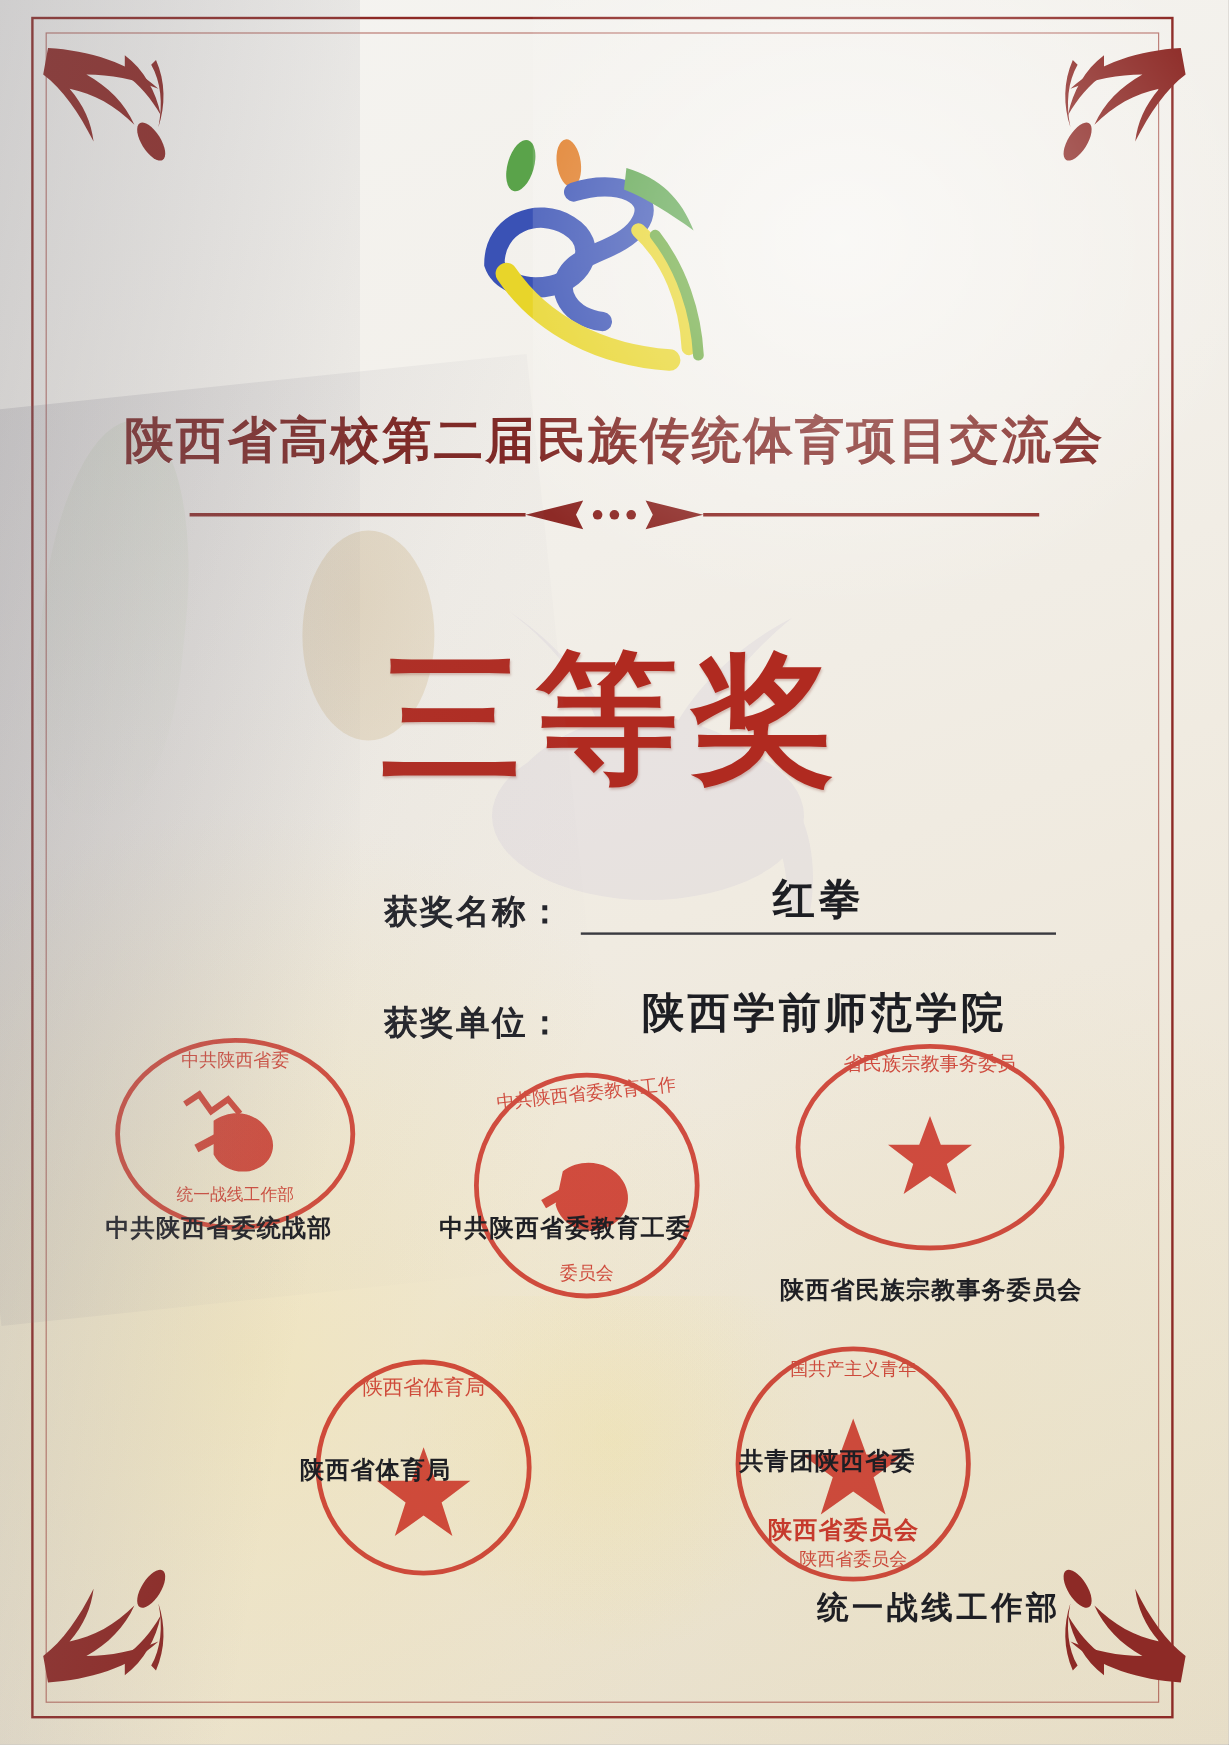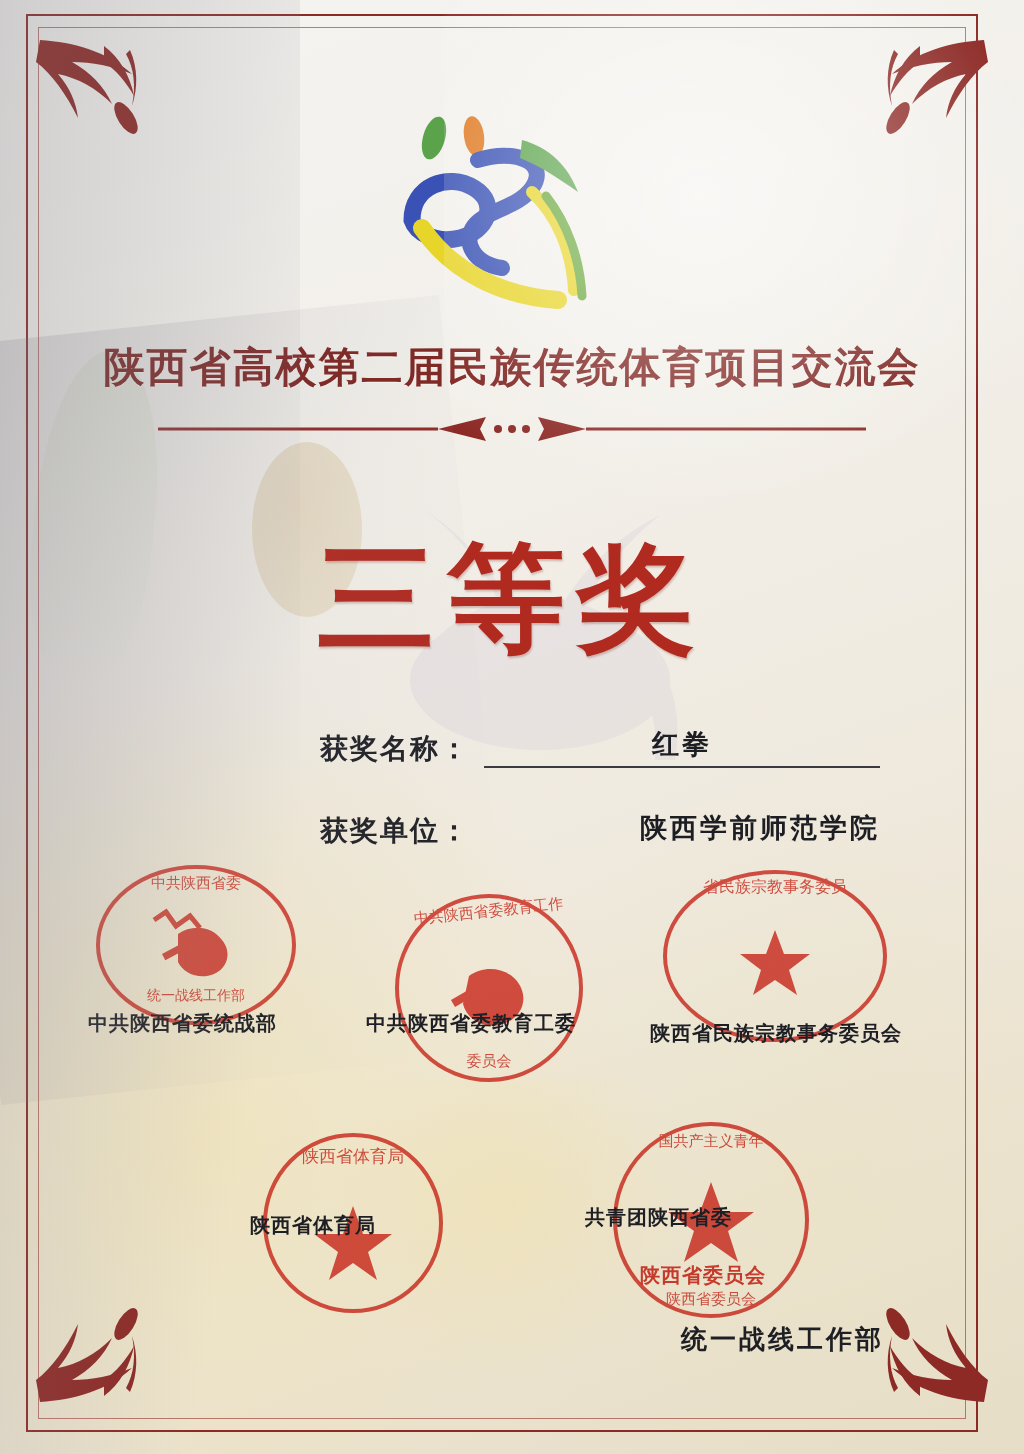--- a/index.html
+++ b/index.html
@@ -156,26 +156,26 @@
     letter-spacing: 2px;
     white-space: nowrap;
   }
   .field-value {
     flex: 1;
     margin-left: 14px;
     border-bottom: 2px solid #3a3a40;
     text-align: center;
     font-family: "DejaVu Serif", "Liberation Serif", serif;
     font-weight: 700;
-    font-size: 27px;
+    font-size: 35px;
     color: #1d1e23;
     letter-spacing: 3px;
     padding-bottom: 4px;
   }
-  .field-row.no-line .field-value { border-bottom: none; text-align: right; padding-left: 10px; }
+  .field-row.no-line .field-value { border-bottom: none; text-align: center; padding-left: 10px; }
   .org-label {
     position: absolute;
     font-family: "DejaVu Serif", "Liberation Serif", serif;
     font-weight: 700;
     font-size: 20px;
     color: #1e1f24;
     letter-spacing: 1px;
     white-space: nowrap;
   }
   .date {
@@ -300,36 +300,36 @@
     <text x="106" y="26" text-anchor="middle" fill="#d8352a" font-size="15" font-family="DejaVu Serif, serif" transform="rotate(-6 106 26)">中共陕西省委教育工作</text>
     <text x="106" y="176" text-anchor="middle" fill="#d8352a" font-size="15" font-family="DejaVu Serif, serif">委员会</text>
   </svg>
   <div class="org-label" style="left:366px; top:1010px;">中共陕西省委教育工委</div>
 
   <svg style="position:absolute;left:660px;top:866px;width:230px;height:180px;mix-blend-mode:multiply;opacity:.85" viewBox="0 0 230 180">
     <ellipse cx="115" cy="90" rx="110" ry="84" fill="none" stroke="#d8352a" stroke-width="4"></ellipse>
     <polygon points="115,64 124,88 150,88 129,104 137,129 115,114 93,129 101,104 80,88 106,88" fill="#d8352a"></polygon>
     <text x="115" y="26" text-anchor="middle" fill="#d8352a" font-size="16" font-family="DejaVu Serif, serif">省民族宗教事务委员</text>
   </svg>
-  <div class="org-label" style="left:650px; top:1020px;">陕西省民族宗教事务委员会</div>
+  <div class="org-label" style="left:650px; top:1062px;">陕西省民族宗教事务委员会</div>
 
   <svg style="position:absolute;left:258px;top:1128px;width:190px;height:190px;mix-blend-mode:multiply;opacity:.85" viewBox="0 0 190 190">
     <circle cx="95" cy="95" r="88" fill="none" stroke="#d8352a" stroke-width="4"></circle>
     <polygon points="95,78 105,106 134,106 110,124 119,152 95,135 71,152 80,124 56,106 85,106" fill="#d8352a"></polygon>
     <text x="95" y="34" text-anchor="middle" fill="#d8352a" font-size="17" font-family="DejaVu Serif, serif">陕西省体育局</text>
   </svg>
   <div class="org-label" style="left:250px; top:1212px;">陕西省体育局</div>
 
   <svg style="position:absolute;left:604px;top:1118px;width:214px;height:204px;mix-blend-mode:multiply;opacity:.85" viewBox="0 0 214 204">
     <circle cx="107" cy="102" r="96" fill="none" stroke="#d8352a" stroke-width="4"></circle>
     <polygon points="107,64 118,94 150,94 124,113 134,144 107,125 80,144 90,113 64,94 96,94" fill="#d8352a"></polygon>
     <text x="107" y="28" text-anchor="middle" fill="#d8352a" font-size="15" font-family="DejaVu Serif, serif">国共产主义青年</text>
     <text x="107" y="186" text-anchor="middle" fill="#d8352a" font-size="15" font-family="DejaVu Serif, serif">陕西省委员会</text>
   </svg>
-  <div class="org-label" style="left:585px; top:1204px;">共青团陕西省委</div>
+  <div class="org-label" style="left:616px; top:1204px;">共青团陕西省委</div>
   <div class="org-label" style="left:640px; top:1262px; color:#c63a2c;">陕西省委员会</div>
 
   <div class="date">统一战线工作部</div>
 
   <div class="shadow-left"></div>
   <div class="shadow-diag"></div>
   <div class="glare"></div>
 </div>
 
 </body></html>

